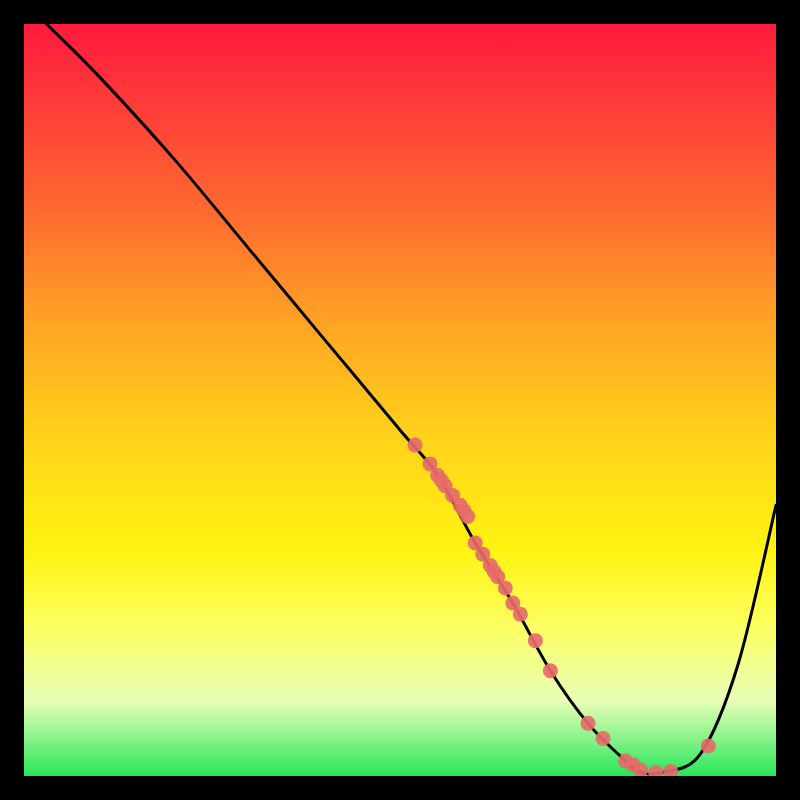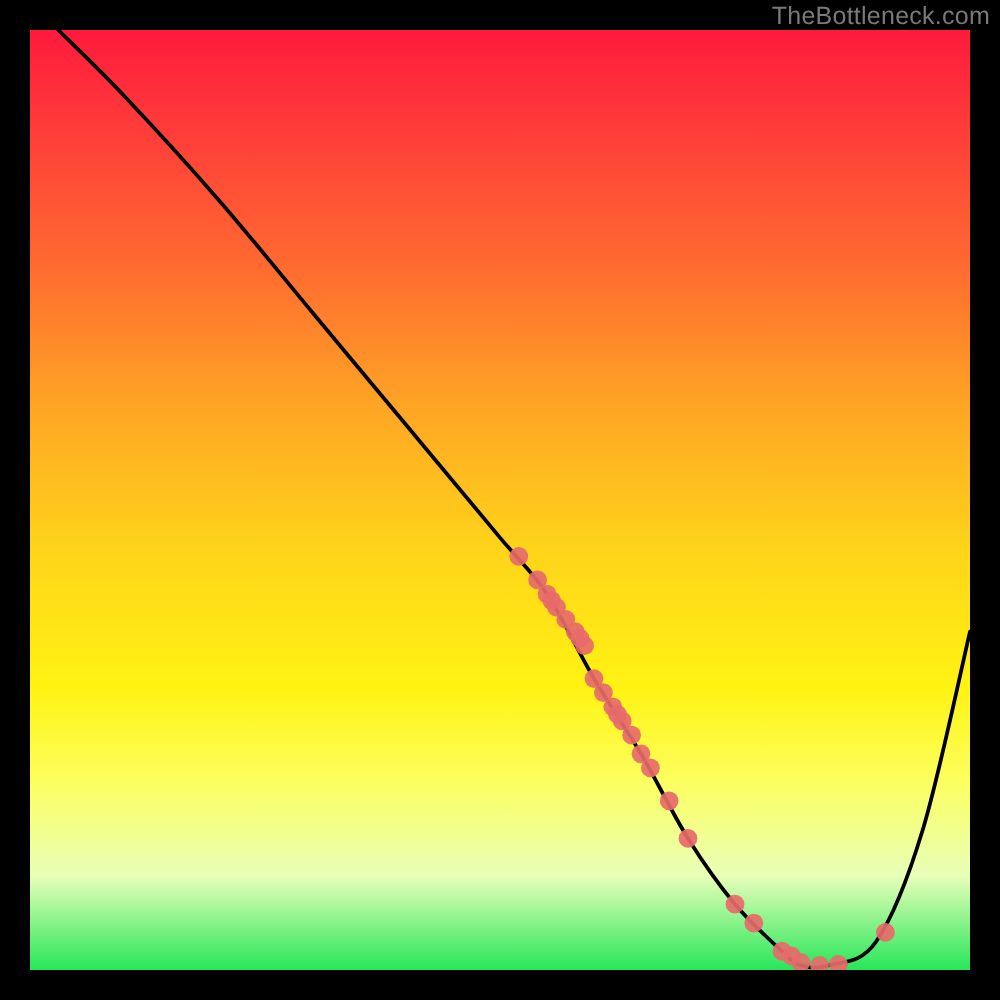--- a/index.html
+++ b/index.html
@@ -108,14 +108,13 @@
           <circle cx="684.32" cy="721.92" r="7.5" fill="#e76a6a" fill-opacity="0.92"></circle>
         </g>
     </svg>
   </div>
 
   <div class="frame-top"></div>
   <div class="frame-bottom"></div>
   <div class="frame-left"></div>
   <div class="frame-right"></div>
 
-  <div class="attribution">TheBottleneck.com</div>
 </div>
 
 </body></html>

